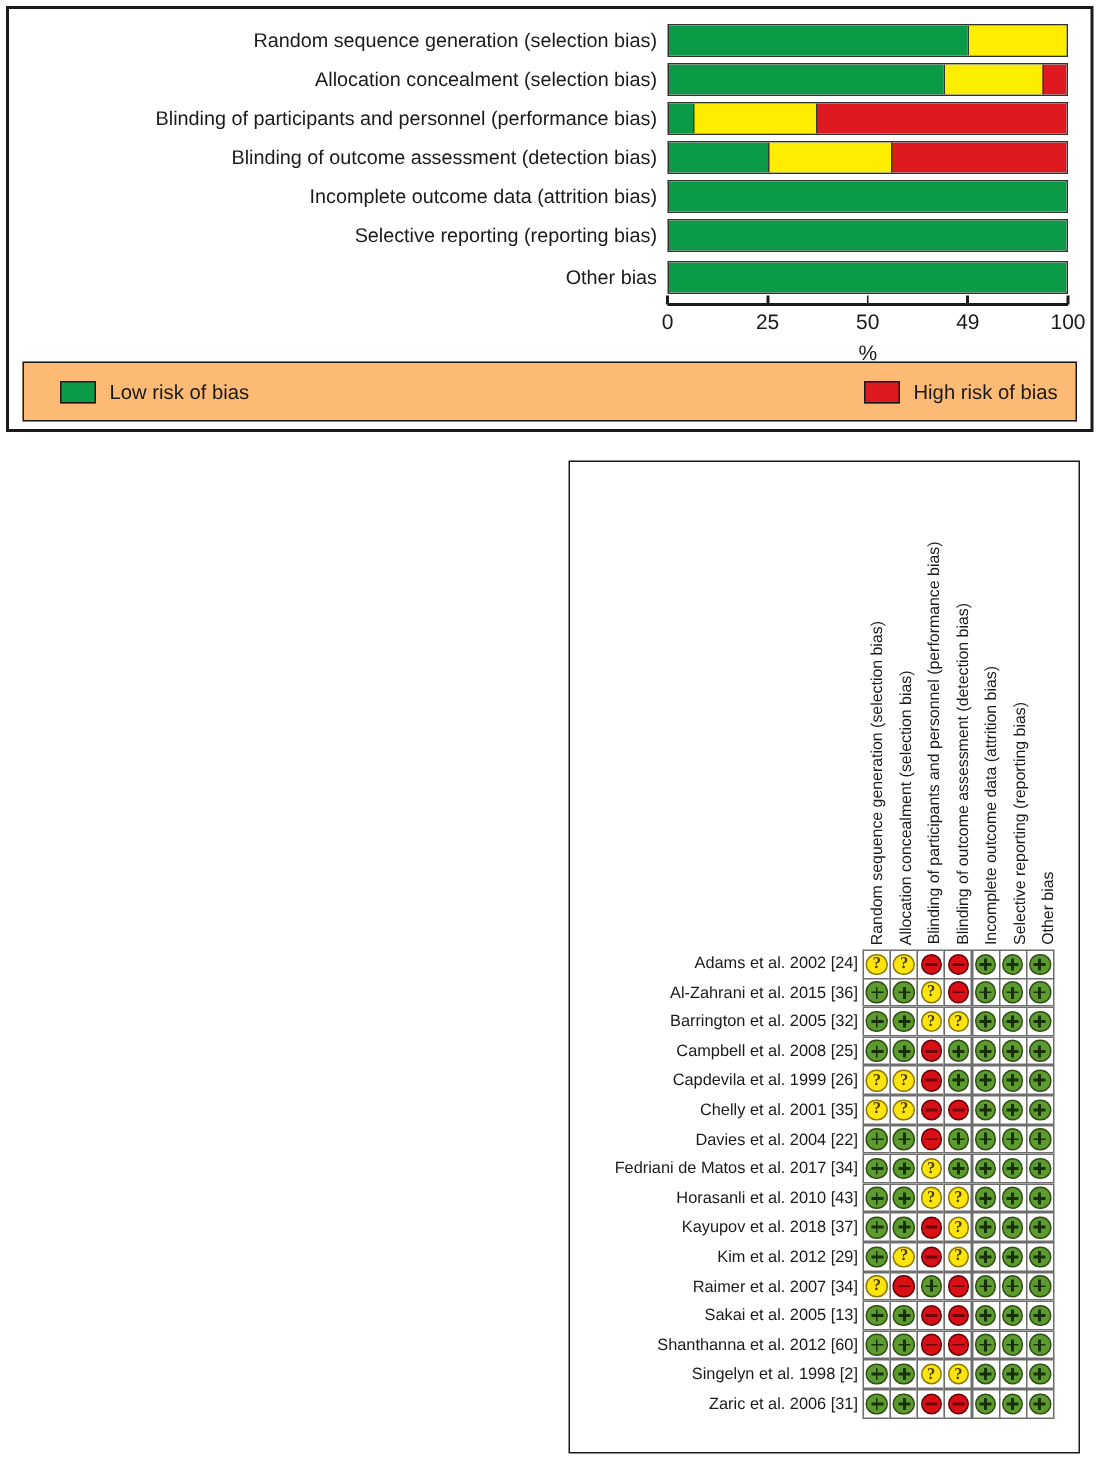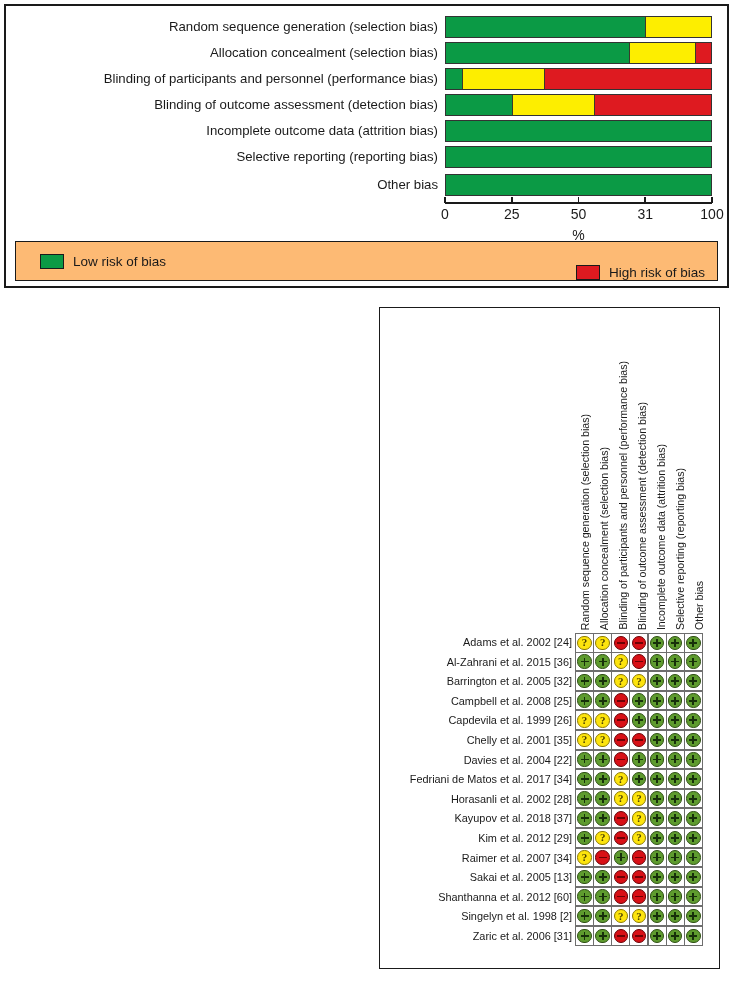--- a/index.html
+++ b/index.html
@@ -341,33 +341,33 @@
   <div id="axis">
     <div id="axis-line"></div>
     <div id="axis-ticks">
         <div class="tick" style="left: calc(0% - 0.8px);"></div>
         <div class="tick-label" style="left: 0%;">0</div>
         <div class="tick" style="left: calc(25% - 0.8px);"></div>
         <div class="tick-label" style="left: 25%;">25</div>
         <div class="tick" style="left: calc(50% - 0.8px);"></div>
         <div class="tick-label" style="left: 50%;">50</div>
         <div class="tick" style="left: calc(75% - 0.8px);"></div>
-        <div class="tick-label" style="left: 75%;">31</div>
+        <div class="tick-label" style="left: 75%;">49</div>
         <div class="tick" style="left: calc(100% - 0.8px);"></div>
         <div class="tick-label" style="left: 100%;">100</div>
       </div>
     <div id="axis-title">%</div>
   </div>
 
   <div id="legend-box">
       <div class="legend-item" style="left: 24px;">
         <div class="legend-swatch" style="background: rgb(11, 154, 69);"></div>
         <div class="legend-text">Low risk of bias</div>
       </div>
-      <div class="legend-item" style="left: 560px; align-items: flex-end;">
+      <div class="legend-item" style="left: 560px;">
         <div class="legend-swatch" style="background: rgb(222, 26, 32);"></div>
         <div class="legend-text">High risk of bias</div>
       </div>
     </div>
 </div>
 
 <div id="traffic-panel">
   <div id="tl-headers">
       <div class="tl-head-cell" style="left: 0px;">
         <span>Random sequence generation (selection bias)</span>
@@ -598,21 +598,21 @@
           <div class="dot dot-low"></div>
         </div>
         <div class="tl-cell">
           <div class="dot dot-low"></div>
         </div>
         <div class="tl-cell">
           <div class="dot dot-low"></div>
         </div>
       </div>
       <div class="tl-row">
-        <div class="tl-study">Horasanli et al. 2002 [28]</div>
+        <div class="tl-study">Horasanli et al. 2010 [43]</div>
         <div class="tl-cell">
           <div class="dot dot-low"></div>
         </div>
         <div class="tl-cell">
           <div class="dot dot-low"></div>
         </div>
         <div class="tl-cell">
           <div class="dot dot-unclear">
             <span>?</span>
           </div>

